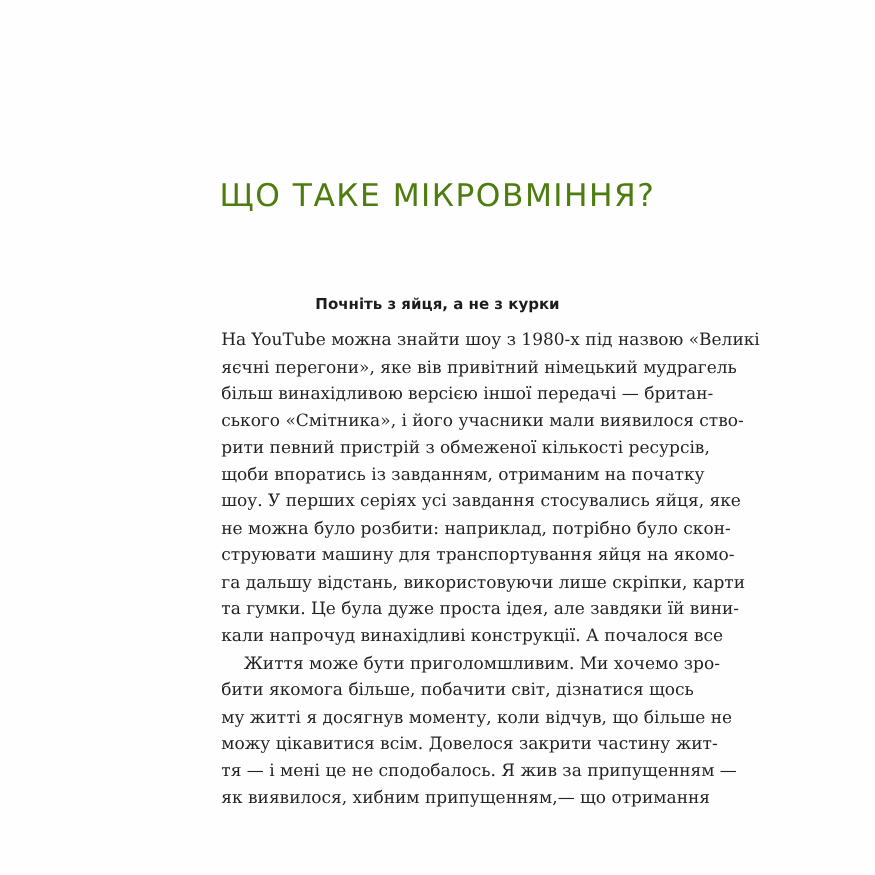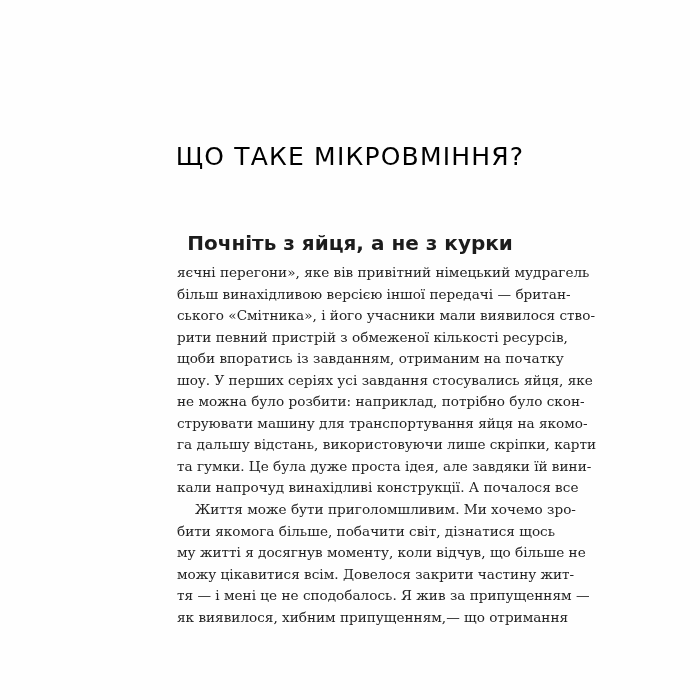--- a/index.html
+++ b/index.html
@@ -23,32 +23,32 @@
     .chapter-title {
       position: absolute;
       left: 0;
       width: 700px;
       top: 140px;
       text-align: center;
       font-family: "DejaVu Sans", sans-serif;
       font-size: 25px;
       letter-spacing: 1.2px;
       font-weight: normal;
-      color: #000000;
+      color: #4d7c0f;
       margin: 0;
       line-height: 34px;
     }
     .section-title {
       position: absolute;
       left: 0;
       width: 700px;
       top: 232px;
       text-align: center;
       font-family: "DejaVu Sans", sans-serif;
-      font-size: 20px;
+      font-size: 12px;
       font-weight: bold;
       color: #1c1c1c;
       margin: 0;
       line-height: 22px;
     }
     .body-text {
       position: absolute;
       left: 177px;
       top: 262px;
       width: 346px;
@@ -76,20 +76,21 @@
 <body>
 
 <div class="page">
 
   <h1 class="chapter-title">ЩО ТАКЕ МІКРОВМІННЯ?</h1>
 
   <h2 class="section-title">Почніть з яйця, а не з курки</h2>
 
   <div class="body-text">
     <div>
+      <span class="line">На YouTube можна знайти шоу з 1980-х під назвою «Великі</span>
       <span class="line">яєчні перегони», яке вів привітний німецький мудрагель</span>
       <span class="line">більш винахідливою версією іншої передачі — британ-</span>
       <span class="line">ського «Смітника», і його учасники мали виявилося ство-</span>
       <span class="line">рити певний пристрій з обмеженої кількості ресурсів,</span>
       <span class="line">щоби впоратись із завданням, отриманим на початку</span>
       <span class="line">шоу. У перших серіях усі завдання стосувались яйця, яке</span>
       <span class="line">не можна було розбити: наприклад, потрібно було скон-</span>
       <span class="line">струювати машину для транспортування яйця на якомо-</span>
       <span class="line">га дальшу відстань, використовуючи лише скріпки, карти</span>
       <span class="line">та гумки. Це була дуже проста ідея, але завдяки їй вини-</span>

